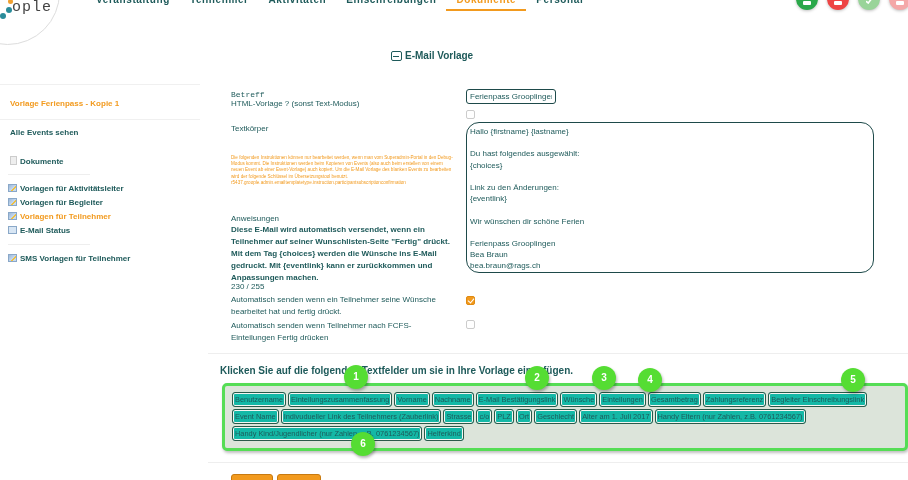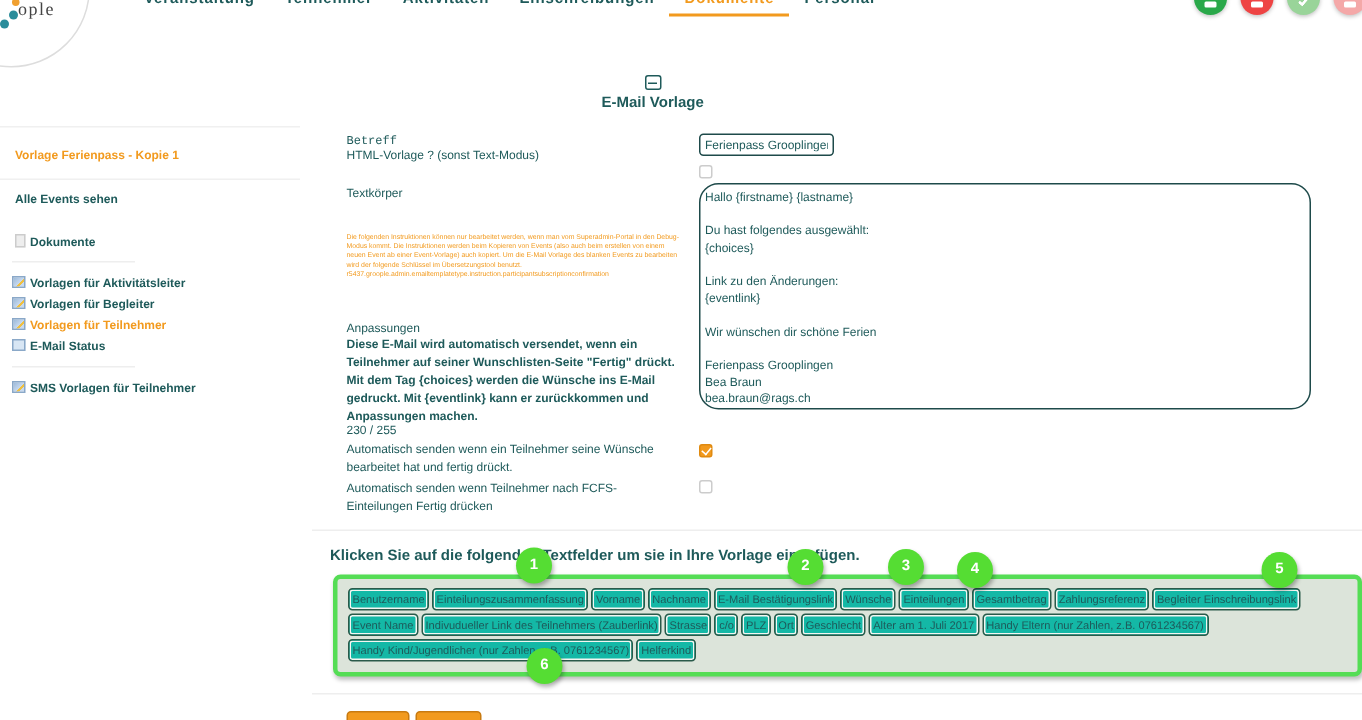--- a/index.html
+++ b/index.html
@@ -1,36 +1,36 @@
 <!DOCTYPE html>
 <html><head>
 <meta charset="utf-8">
 <style>
   * { box-sizing: border-box; margin: 0; padding: 0; }
   html, body { width: 908px; height: 480px; overflow: hidden; background: #fff; }
   body { font-family: "Liberation Sans", sans-serif; color: #1e5a5a; position: relative; }
 
   
   .logo { position: absolute; left: -45px; top: -60px; width: 105px; height: 105px; border-radius: 50%; border: 1px solid #ddd; background: #fff; }
-  .logo-text { position: absolute; left: 6px; top: -4px; font-size: 12px; color: #444; letter-spacing: 1px; font-family: Liberation Serif, serif; font-weight: 300; }
+  .logo-text { position: absolute; left: 6px; top: -4px; font-size: 15px; color: #444; letter-spacing: 1px; font-family: Liberation Mono, monospace; font-weight: 300; }
   .logo-dot-teal { position: absolute; left: 6px; top: 7px; width: 6px; height: 6px; border-radius: 50%; background: #2a8c9a; }
   .logo-dot-teal2 { position: absolute; left: 0px; top: 13px; width: 6px; height: 6px; border-radius: 50%; background: #2a8c9a; }
   .logo-dot-orange { position: absolute; left: 7px; top: -2px; width: 5px; height: 5px; border-radius: 50%; background: #f0a030; }
 
   
   .topnav { position: absolute; left: 86px; top: -6px; display: flex; gap: 0; }
   .topnav .nav-item { font-size: 10px; font-weight: bold; color: #1e5a5a; letter-spacing: 0.6px; padding: 0 10px; height: 17px; line-height: 11px; position: relative; }
   .topnav .nav-item.active { color: #f29a1e; }
   .topnav .nav-item.active::after { content: ""; position: absolute; left: 0; right: 0; bottom: 0; height: 2px; background: #f29a1e; }
 
   .round-btn { position: absolute; top: -12px; width: 22px; height: 22px; border-radius: 50%; box-shadow: 0 1px 3px rgba(0,0,0,0.25); }
   .round-btn .glyph { position: absolute; left: 7px; top: 13px; width: 8px; height: 4px; background: #fff; border-radius: 1px; }
 
   
-  .page-title { position: absolute; left: 401px; top: 50px; font-size: 10px; font-weight: bold; color: #1e5a5a; display: flex; align-items: center; gap: 3px; flex-direction: column; }
+  .page-title { position: absolute; left: 391px; top: 50px; font-size: 10px; font-weight: bold; color: #1e5a5a; display: flex; align-items: center; gap: 3px; }
   .page-title .icon { width: 11px; height: 10px; border: 1.5px solid #1e5a5a; border-radius: 2px; position: relative; }
   .page-title .icon::after { content: ""; position: absolute; left: 1px; top: 1px; width: 6px; height: 3px; border-bottom: 1px solid #1e5a5a; }
 
   
   .sidebar { position: absolute; left: 0; top: 84px; width: 200px; }
   .sb-sep { height: 1px; background: #f0f0f0; width: 200px; }
   .sb-event { font-size: 8px; font-weight: bold; color: #f29a1e; padding: 14px 0 0 10px; height: 34px; }
   .sb-link { font-size: 8px; font-weight: bold; color: #1e5a5a; position: absolute; }
   .sb-small-sep { position: absolute; left: 8px; width: 82px; height: 1px; background: #eee; }
   .sb-icon { display: inline-block; width: 9px; height: 8px; margin-right: 3px; vertical-align: -1px; }
@@ -148,21 +148,21 @@
 
 Ferienpass Grooplingen
 Bea Braun
 bea.braun@rags.ch</textarea>
 
 <div class="instr">
   <div>Die folgenden Instruktionen können nur bearbeitet werden, wenn man vom Superadmin-Portal in den Debug-Modus kommt. Die Instruktionen werden beim Kopieren von Events (also auch beim erstellen von einem neuen Event ab einer Event-Vorlage) auch kopiert. Um die E-Mail Vorlage des blanken Events zu bearbeiten wird der folgende Schlüssel im Übersetzungstool benutzt.</div>
   <div>r5437.groople.admin.emailtemplatetype.instruction.participantsubscriptionconfirmation</div>
 </div>
 
-<div class="anweis-title">Anpassungen</div>
+<div class="anweis-title">Anweisungen</div>
 <div class="anweis-body">Diese E-Mail wird automatisch versendet, wenn ein Teilnehmer auf seiner Wunschlisten-Seite "Fertig" drückt. Mit dem Tag {choices} werden die Wünsche ins E-Mail gedruckt. Mit {eventlink} kann er zurückkommen und Anpassungen machen.</div>
 <div class="anweis-count">230 / 255</div>
 
 <div class="auto-label" style="top:294px;">Automatisch senden wenn ein Teilnehmer seine Wünsche bearbeitet hat und fertig drückt.</div>
 <div class="chk checked" style="top:296px;"></div>
 
 <div class="auto-label" style="top:320px;">Automatisch senden wenn Teilnehmer nach FCFS-Einteilungen Fertig drücken</div>
 <div class="chk" style="top:320px;"></div>
 
 <div class="hsep" style="top:353px;"></div>

